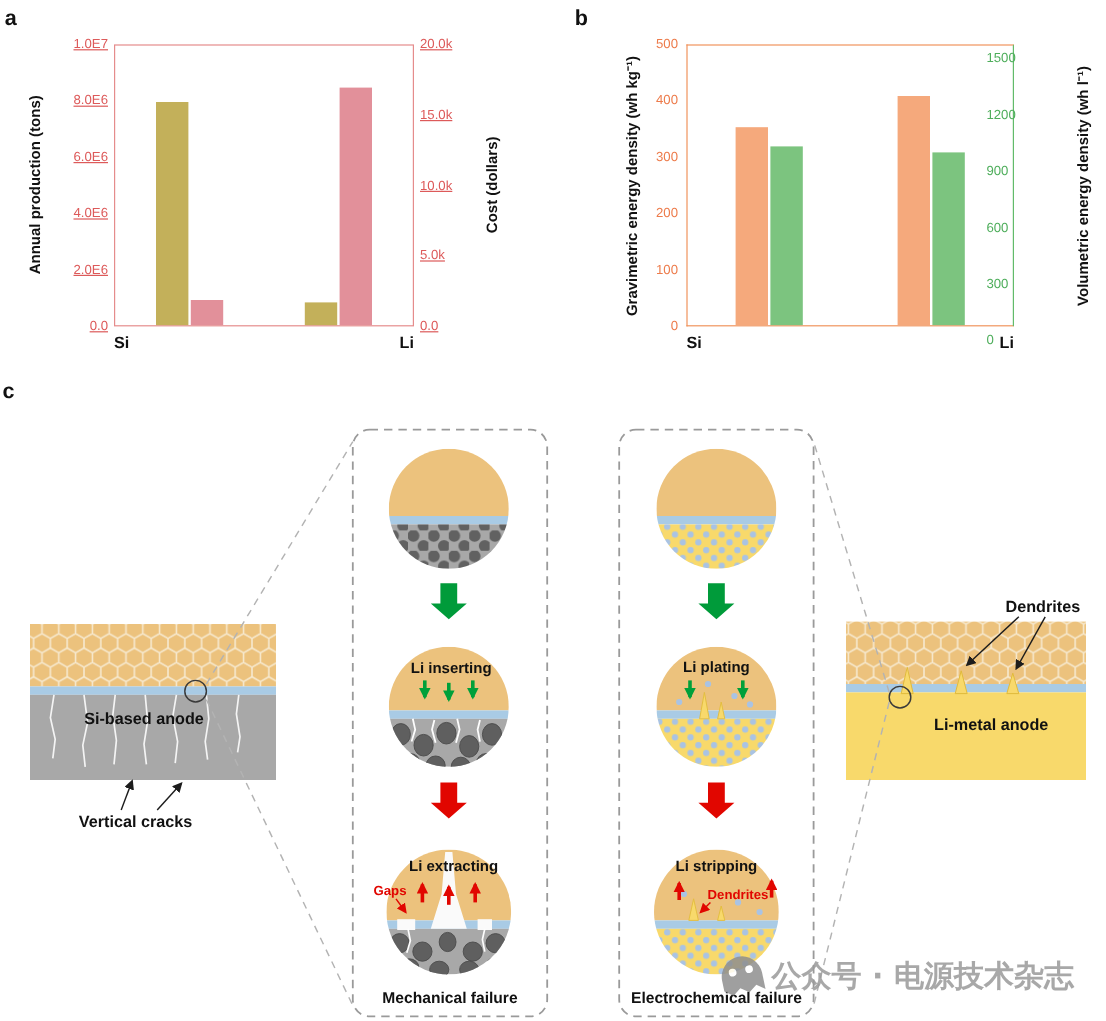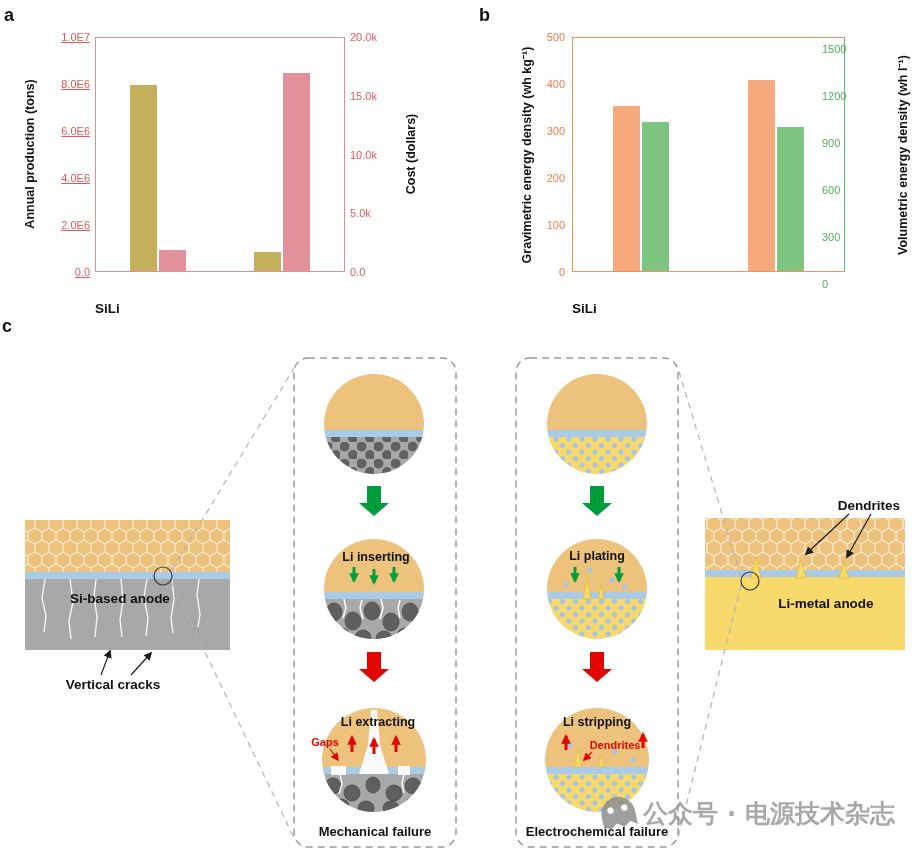--- a/index.html
+++ b/index.html
@@ -5,21 +5,21 @@
   html,body{margin:0;padding:0;overflow:hidden;}
   body{font-family:"Liberation Sans",sans-serif;background:#fff;}
   .page{position:relative;width:922px;height:851px;background:#ffffff;overflow:hidden;}
   .panel-label{position:absolute;font-size:18px;font-weight:bold;color:#111;}
   .plot{position:absolute;display:flex;justify-content:space-around;align-items:flex-end;box-sizing:border-box;background:#fff;}
   .bar-group{display:flex;align-items:flex-end;gap:2px;height:100%;}
   .bar{width:27px;}
   .yticks{position:absolute;display:flex;flex-direction:column;justify-content:space-between;font-size:11px;}
   .yticks .tick{height:0;display:flex;align-items:center;width:100%;}
   .yticks.ra .tick{justify-content:flex-end;}
-  .xticks{position:absolute;display:flex;justify-content:flex-start;font-weight:bold;font-size:13.5px;color:#111;margin-top:23px;}
+  .xticks{position:absolute;display:flex;justify-content:space-between;font-weight:bold;font-size:13.5px;color:#111;}
   .ytitle{position:absolute;height:18px;display:flex;align-items:center;justify-content:center;
           font-weight:bold;font-size:12.5px;color:#111;transform:rotate(-90deg);white-space:nowrap;}
   svg text{font-family:"Liberation Sans",sans-serif;}
   .step{font-size:12.5px;font-weight:600;fill:#111;text-anchor:middle;}
   .caption{font-size:13px;font-weight:bold;fill:#111;text-anchor:middle;}
   .anode-label{font-size:13.5px;font-weight:bold;fill:#111;text-anchor:middle;}
   .red-label{font-size:11px;font-weight:bold;fill:#e10600;text-anchor:middle;}
   .wm-text{font-size:25px;font-weight:600;fill:#9a9a9a;font-family:"DejaVu Sans",sans-serif;}
 </style>
 </head>
@@ -43,21 +43,21 @@
   <div class="plot" style="left: 95px; top: 37px; width: 250px; height: 235px; border-width: 1.6px; border-style: solid; border-color: rgb(229, 140, 140);">
       <div class="bar-group">
         <div class="bar" style="height: 80%; background: rgb(195, 176, 90);"></div>
         <div class="bar" style="height: 9%; background: rgb(226, 144, 154);"></div>
       </div>
       <div class="bar-group">
         <div class="bar" style="height: 8%; background: rgb(195, 176, 90);"></div>
         <div class="bar" style="height: 85%; background: rgb(226, 144, 154);"></div>
       </div>
     </div>
-  <div class="yticks" style="left: 350px; top: 37px; width: 45px; height: 235px; color: rgb(221, 90, 90);">
+  <div class="yticks" style="left: 350px; top: 37px; width: 45px; height: 235px; color: rgb(221, 90, 90); text-decoration: underline;">
       <div class="tick">20.0k</div>
       <div class="tick">15.0k</div>
       <div class="tick">10.0k</div>
       <div class="tick">5.0k</div>
       <div class="tick">0.0</div>
     </div>
   <div class="ytitle" style="left:293px;top:145px;width:235px;">Cost (dollars)</div>
   <div class="xticks" style="left:95px;top:278px;width:250px;">
       <div class="xtick">Si</div>
       <div class="xtick">Li</div>

